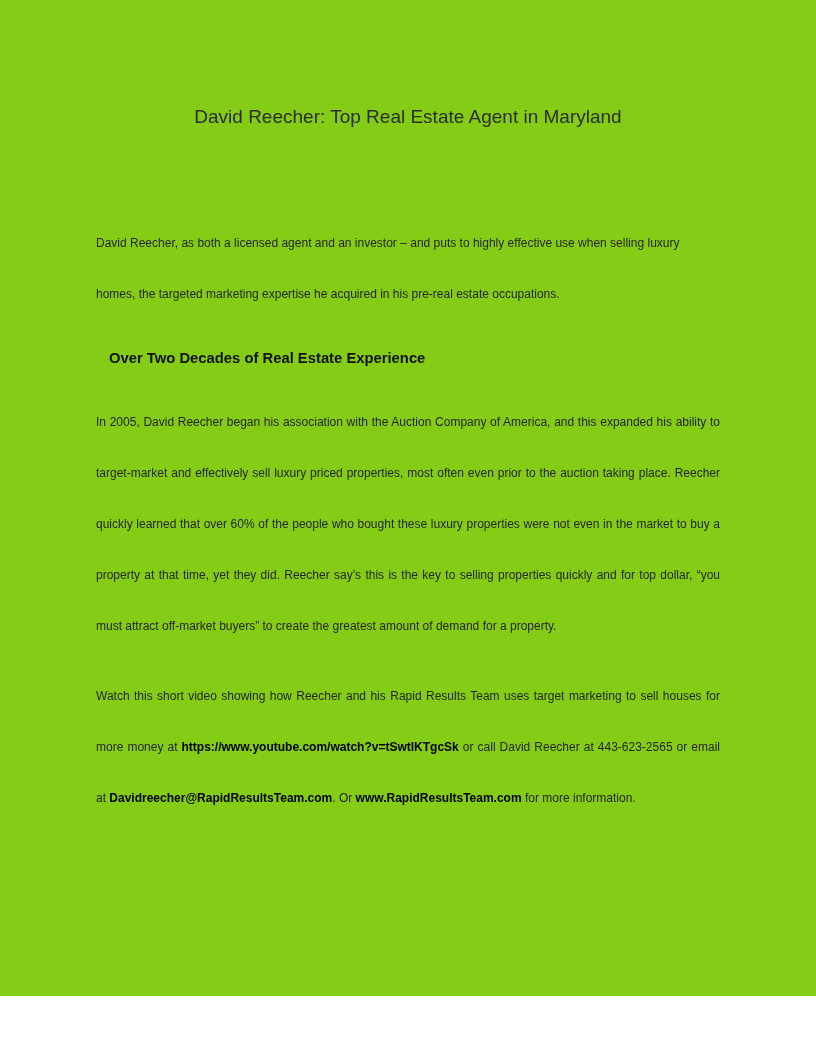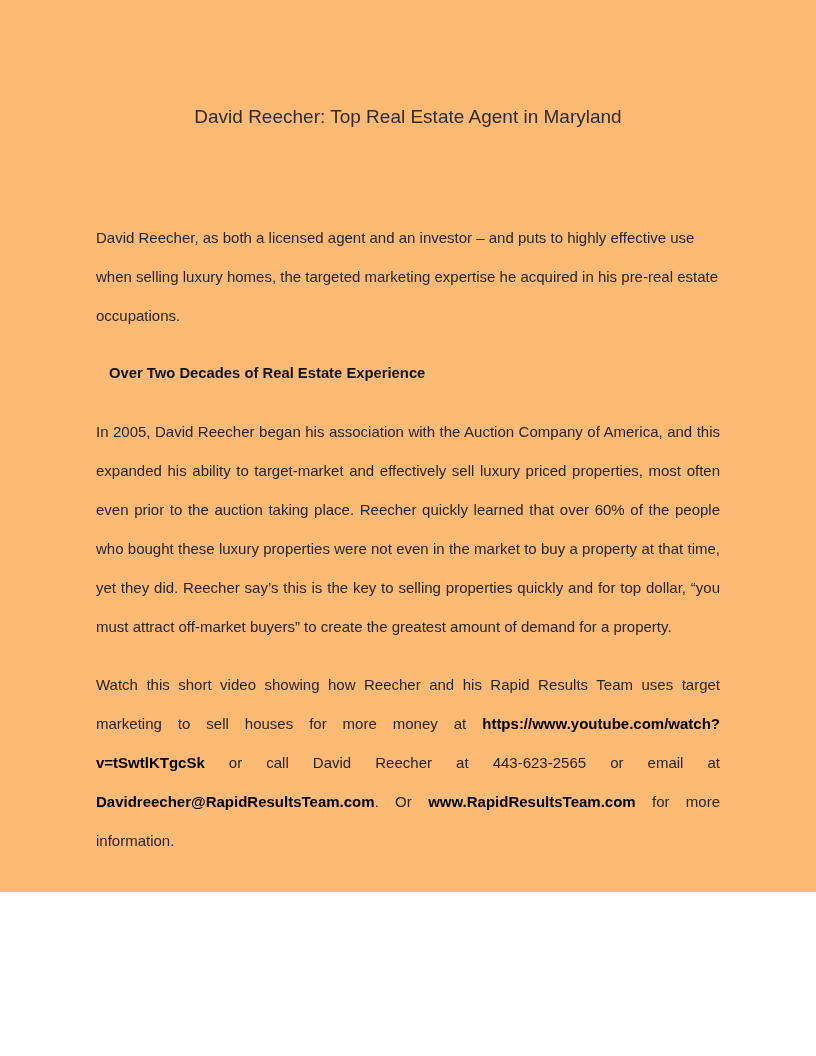--- a/index.html
+++ b/index.html
@@ -10,36 +10,36 @@
   body {
     width: 816px;
     height: 1056px;
     font-family: "Liberation Sans", sans-serif;
     color: #262626;
     -webkit-font-smoothing: antialiased;
   }
   .page {
     box-sizing: border-box;
     width: 816px;
-    height: 892px;
+    height: 996px;
     padding: 104px 96px 8px 96px;
-    background: #fdba74;
+    background: #84cc16;
     overflow: hidden;
   }
   .title {
     font-size: 19px;
     font-weight: 400;
     text-align: center;
     color: #2d2d2d;
     line-height: 26px;
     margin: 0 0 88px 0;
   }
   .para {
-    font-size: 15px;
-    line-height: 39px;
+    font-size: 12px;
+    line-height: 51px;
     margin: 0 0 19px 0;
     color: #262626;
   }
   .justify {
     text-align: justify;
   }
   .heading {
     font-size: 14.8px;
     font-weight: 700;
     color: #111111;

